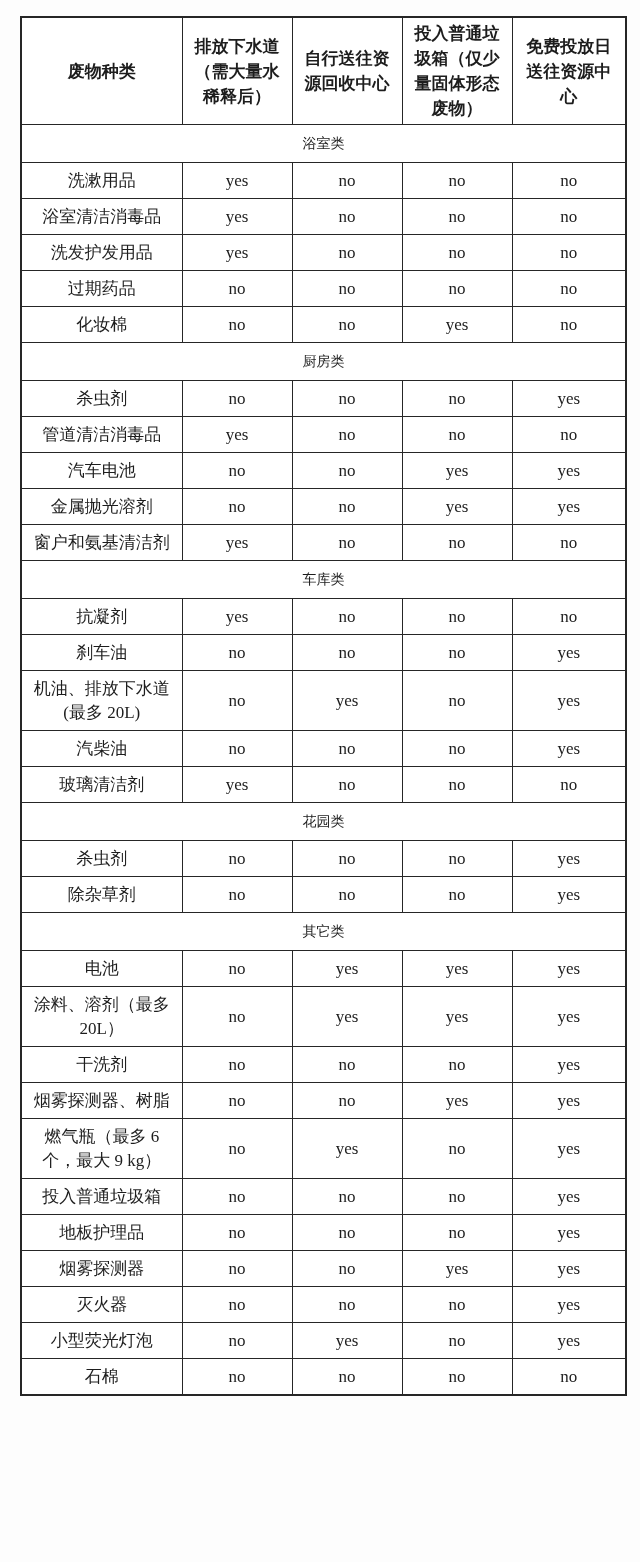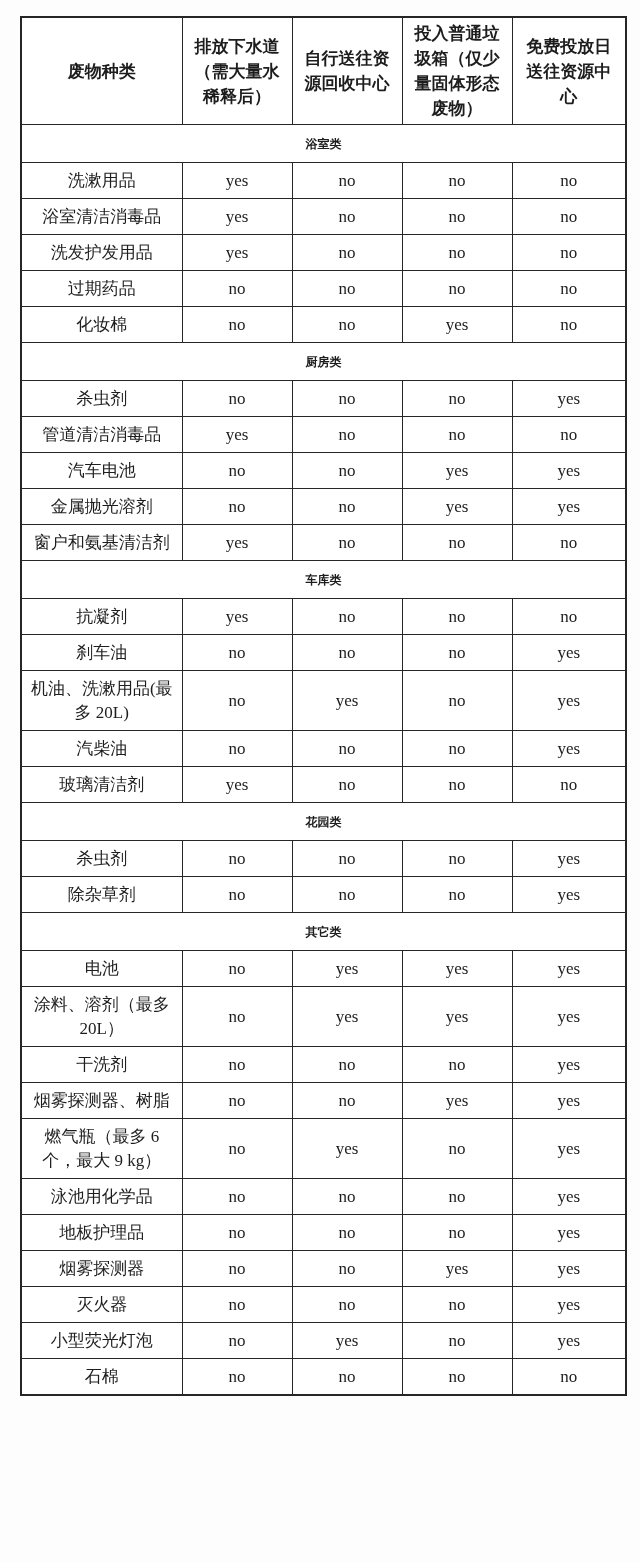--- a/index.html
+++ b/index.html
@@ -16,21 +16,21 @@
   th, td {
     border:1.5px solid #262626;
     text-align:center; vertical-align:middle;
     padding:2px 6px; box-sizing:content-box;
     word-break:break-word;
   }
   th.header-cell {
     font-weight:bold; font-size:17px; line-height:25px; height:102px;
   }
   td.section-cell {
-    font-weight:bold; font-size:12px; line-height:24px; height:33px;
+    font-weight:normal; font-size:14px; line-height:24px; height:33px;
   }
   td.label-cell, td.value-cell {
     font-size:17px; line-height:24px; height:31px; font-weight:normal;
   }
   tr.tall td { height:55px; }
 </style>
 </head>
 <body>
 
 <div class="page">
@@ -139,21 +139,21 @@
           <td class="value-cell">no</td>
         </tr>
         <tr>
           <td class="label-cell">刹车油</td>
           <td class="value-cell">no</td>
           <td class="value-cell">no</td>
           <td class="value-cell">no</td>
           <td class="value-cell">yes</td>
         </tr>
         <tr class="tall">
-          <td class="label-cell">机油、洗漱用品(最多 20L)</td>
+          <td class="label-cell">机油、排放下水道(最多 20L)</td>
           <td class="value-cell">no</td>
           <td class="value-cell">yes</td>
           <td class="value-cell">no</td>
           <td class="value-cell">yes</td>
         </tr>
         <tr>
           <td class="label-cell">汽柴油</td>
           <td class="value-cell">no</td>
           <td class="value-cell">no</td>
           <td class="value-cell">no</td>
@@ -215,21 +215,21 @@
           <td class="value-cell">yes</td>
         </tr>
         <tr class="tall">
           <td class="label-cell">燃气瓶（最多 6 个，最大 9 kg）</td>
           <td class="value-cell">no</td>
           <td class="value-cell">yes</td>
           <td class="value-cell">no</td>
           <td class="value-cell">yes</td>
         </tr>
         <tr>
-          <td class="label-cell">泳池用化学品</td>
+          <td class="label-cell">投入普通垃圾箱</td>
           <td class="value-cell">no</td>
           <td class="value-cell">no</td>
           <td class="value-cell">no</td>
           <td class="value-cell">yes</td>
         </tr>
         <tr>
           <td class="label-cell">地板护理品</td>
           <td class="value-cell">no</td>
           <td class="value-cell">no</td>
           <td class="value-cell">no</td>

